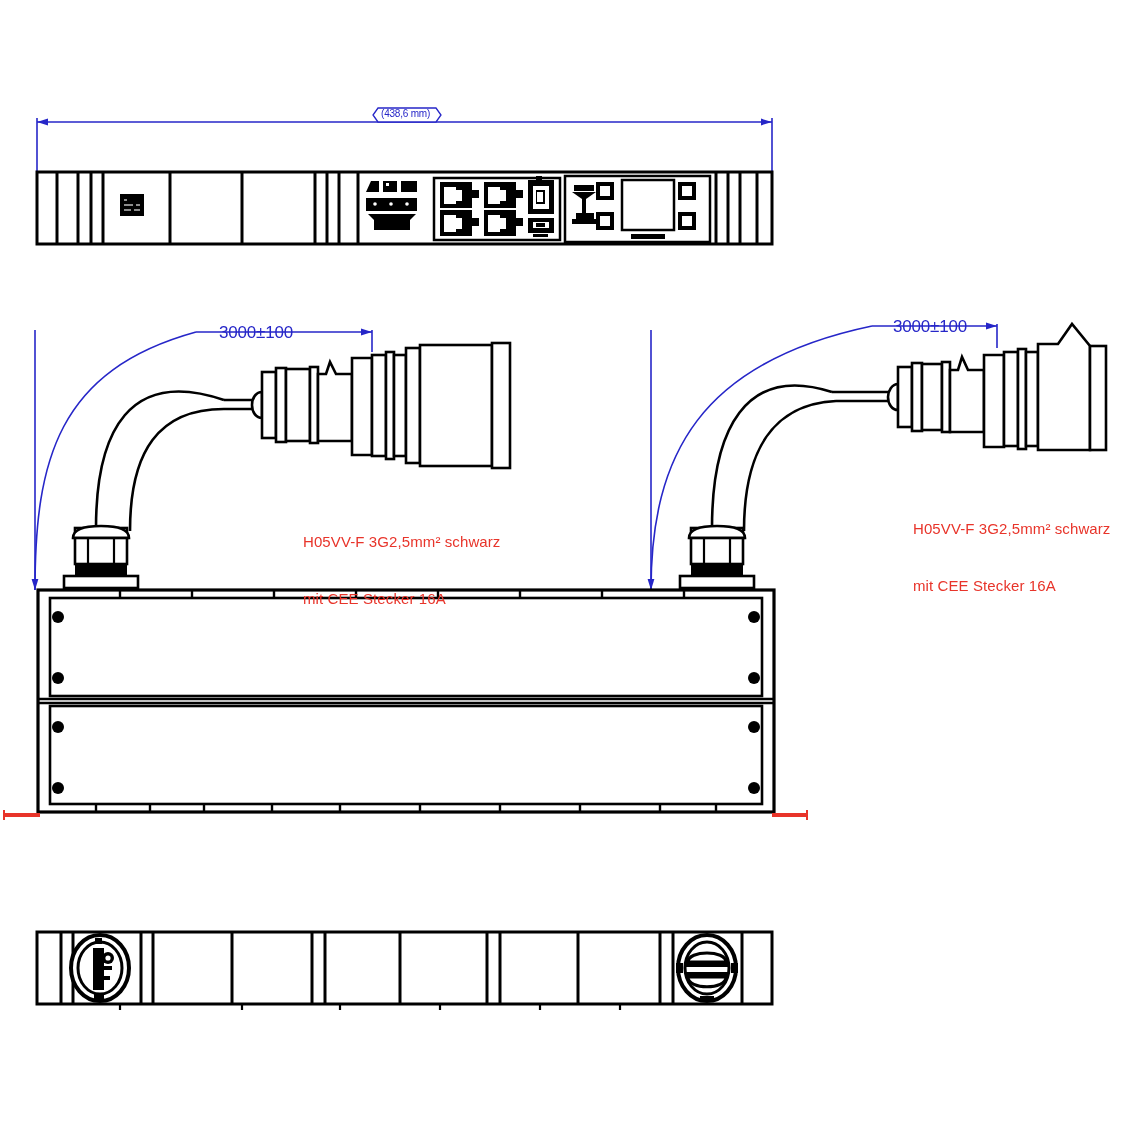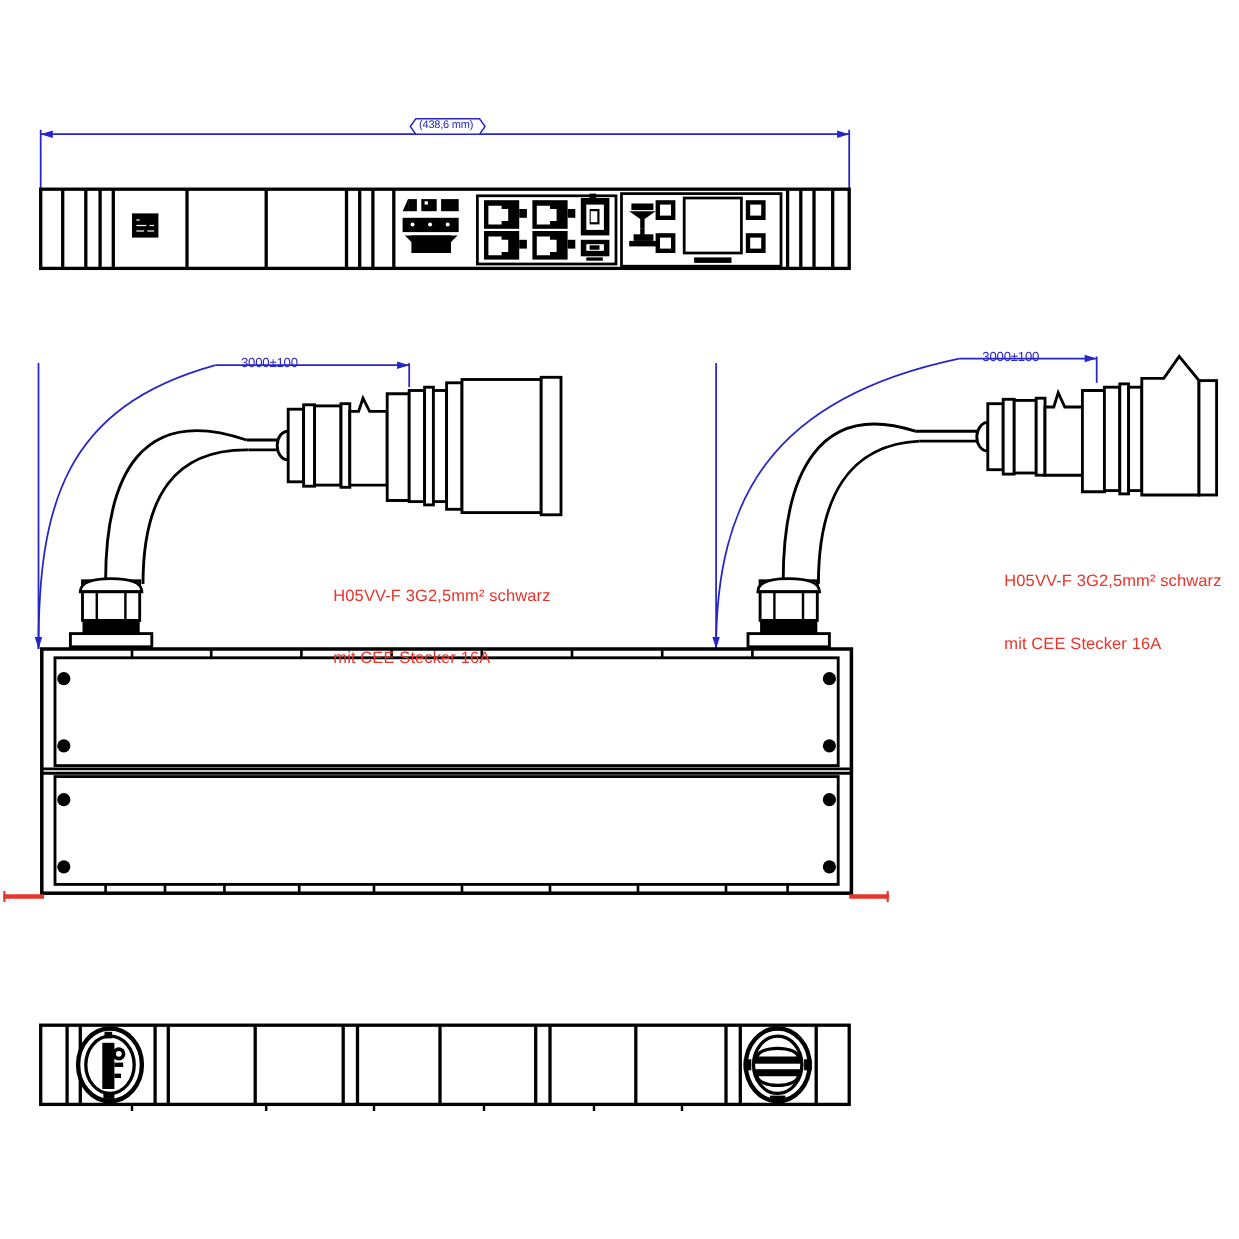--- a/index.html
+++ b/index.html
@@ -35,21 +35,21 @@
     line-height: 19px;
     white-space: pre;
     letter-spacing: 0.1px;
   }
   .ann-left { left: 303px; top: 494px; }
   .ann-right { left: 913px; top: 481px; }
   .dim-txt {
     position: absolute;
     color: #2626c8;
     font-family: "Liberation Sans", sans-serif;
-    font-size: 12px;
+    font-size: 17px;
     white-space: pre;
     letter-spacing: -0.2px;
   }
   .dim-total {
     left: 381px; top: 108px;
     font-size: 10px;
   }
   .dim-cable-l { left: 219px; top: 323px; }
   .dim-cable-r { left: 893px; top: 317px; }
 </style>

